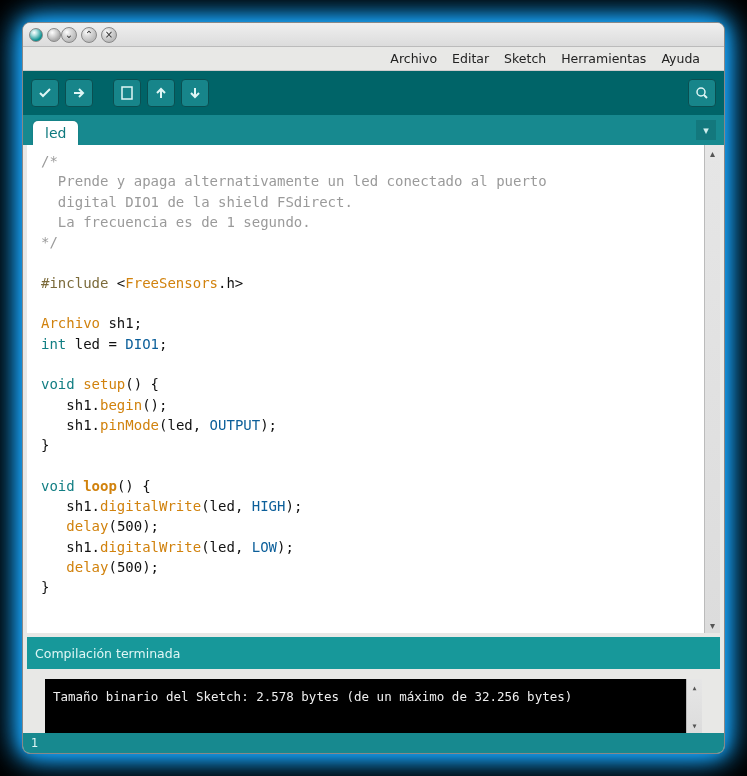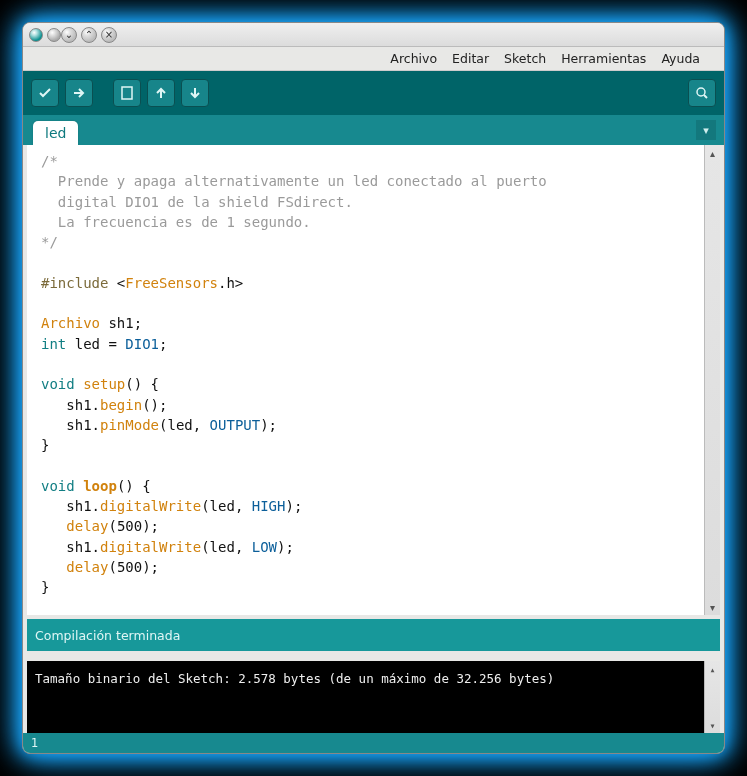--- a/index.html
+++ b/index.html
@@ -146,26 +146,26 @@
     height: 32px;
     background:#17989a;
     color:#dff6f5;
     font-size:12.5px;
     display:flex;
     align-items:center;
     padding:0 8px;
     margin: 4px 4px 10px 4px;
   }
   .console-wrap {
-    height: 72px;
+    height: 54px;
     background:#000;
     color:#eee;
     font-family: "DejaVu Sans Mono", monospace;
     font-size:12.5px;
-    margin: 0 4px;
+    margin: 0 22px;
     display:flex;
   }
   .console {
     flex:1; padding:10px 8px; white-space:pre;
   }
   .footer {
     height: 20px;
     background:#17898f;
     color:#dff6f5;
     font-size:11.5px;

